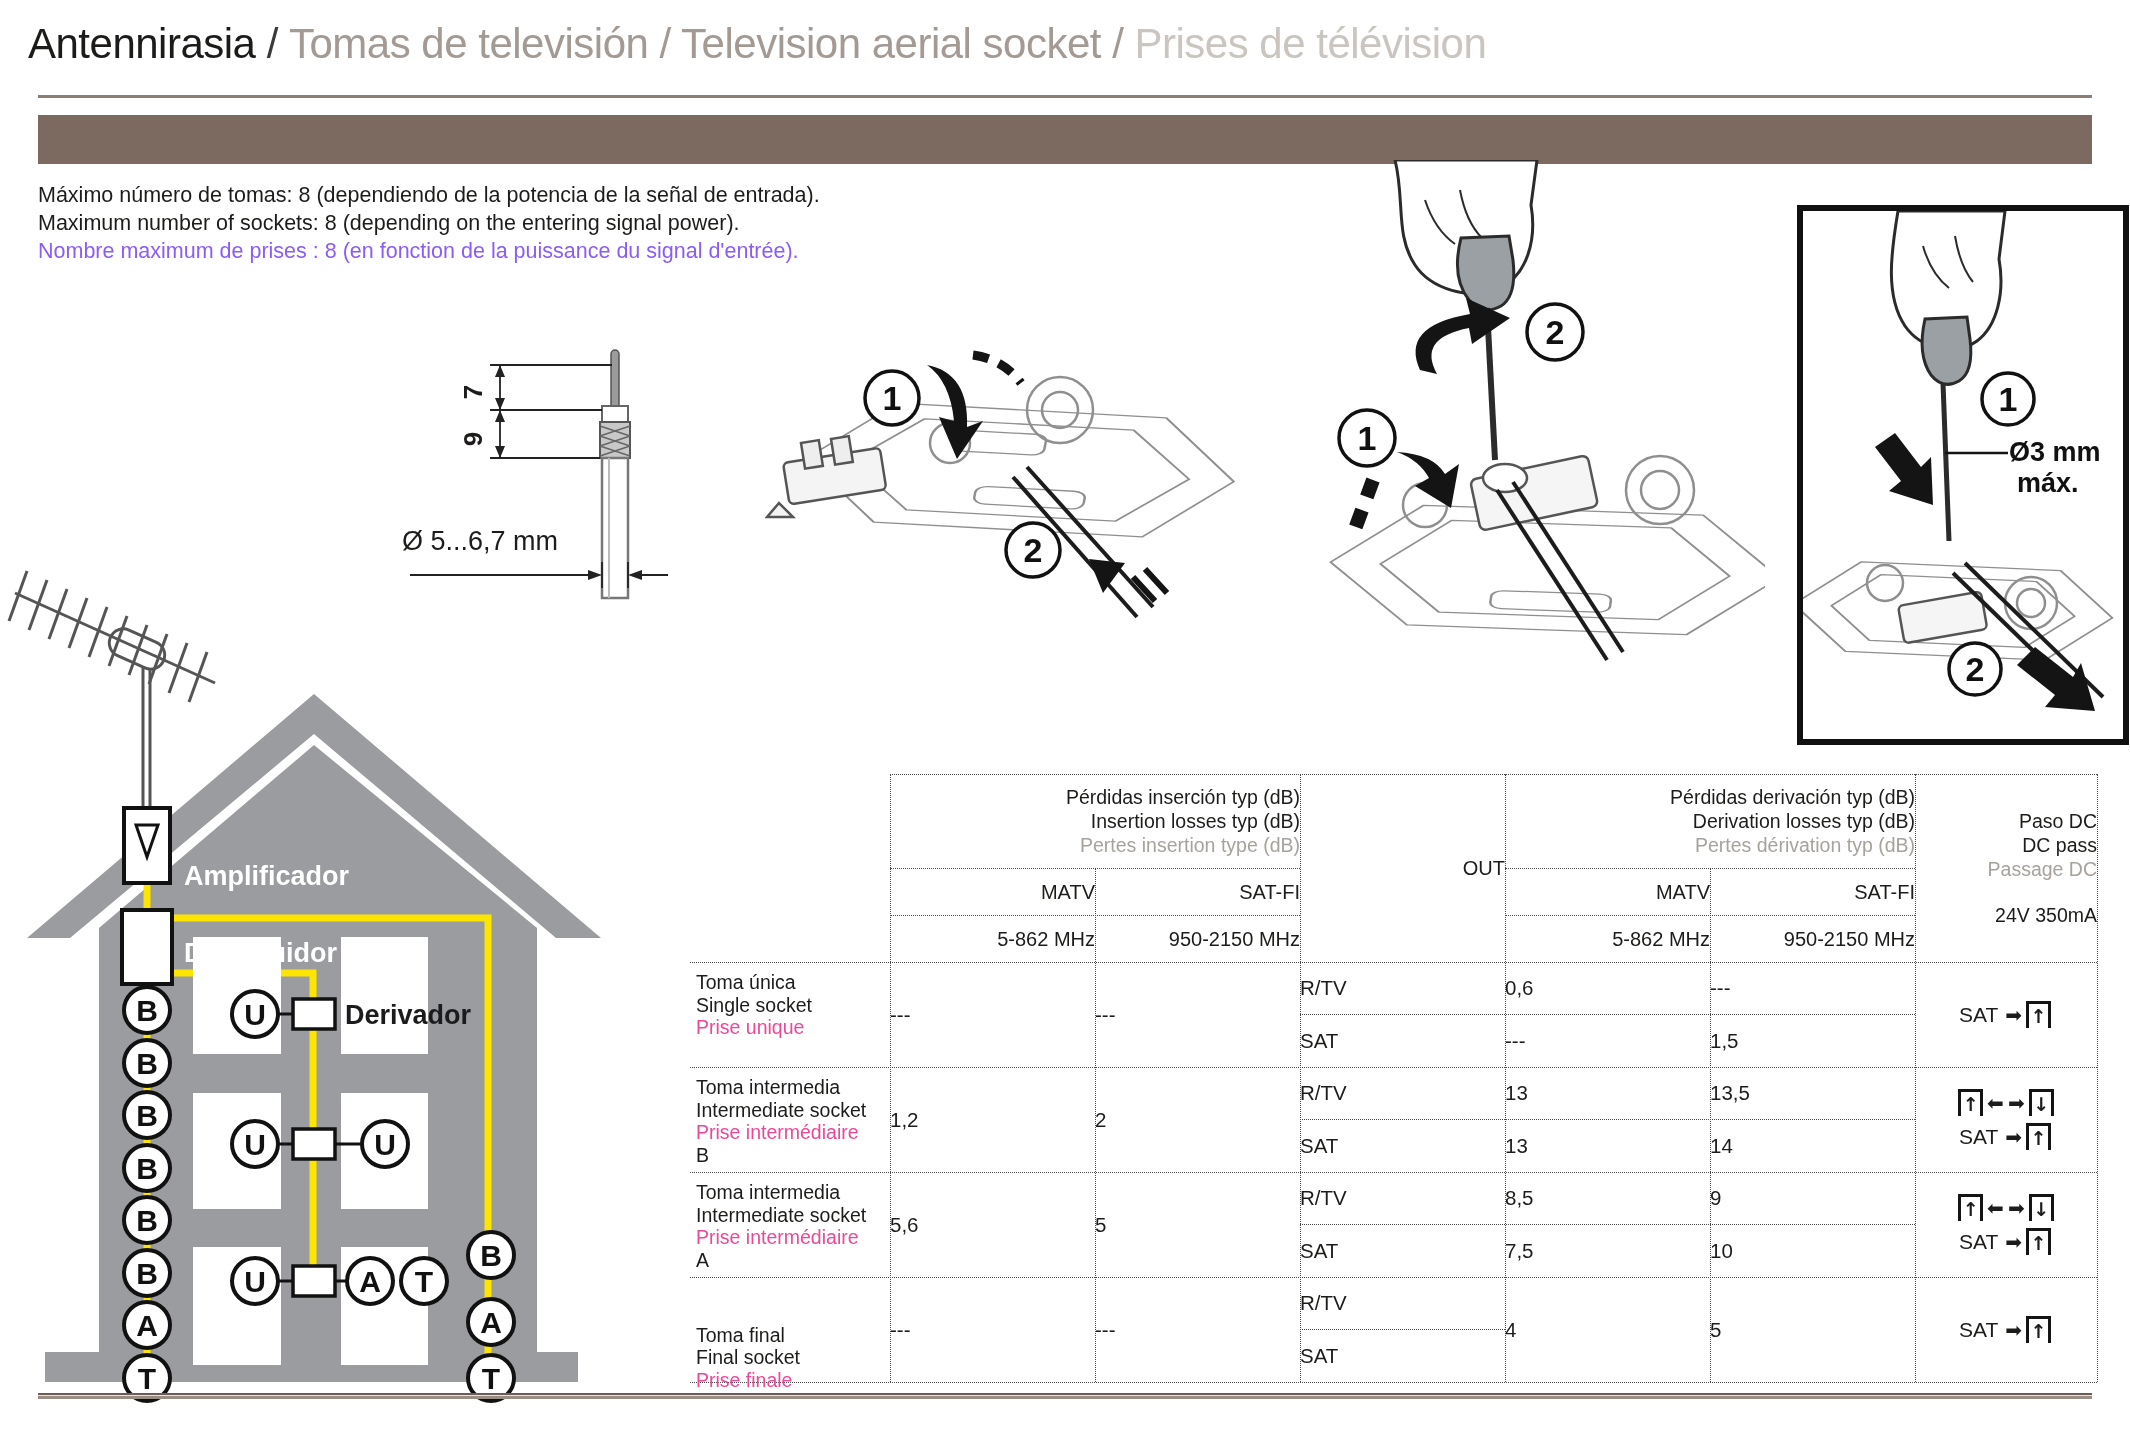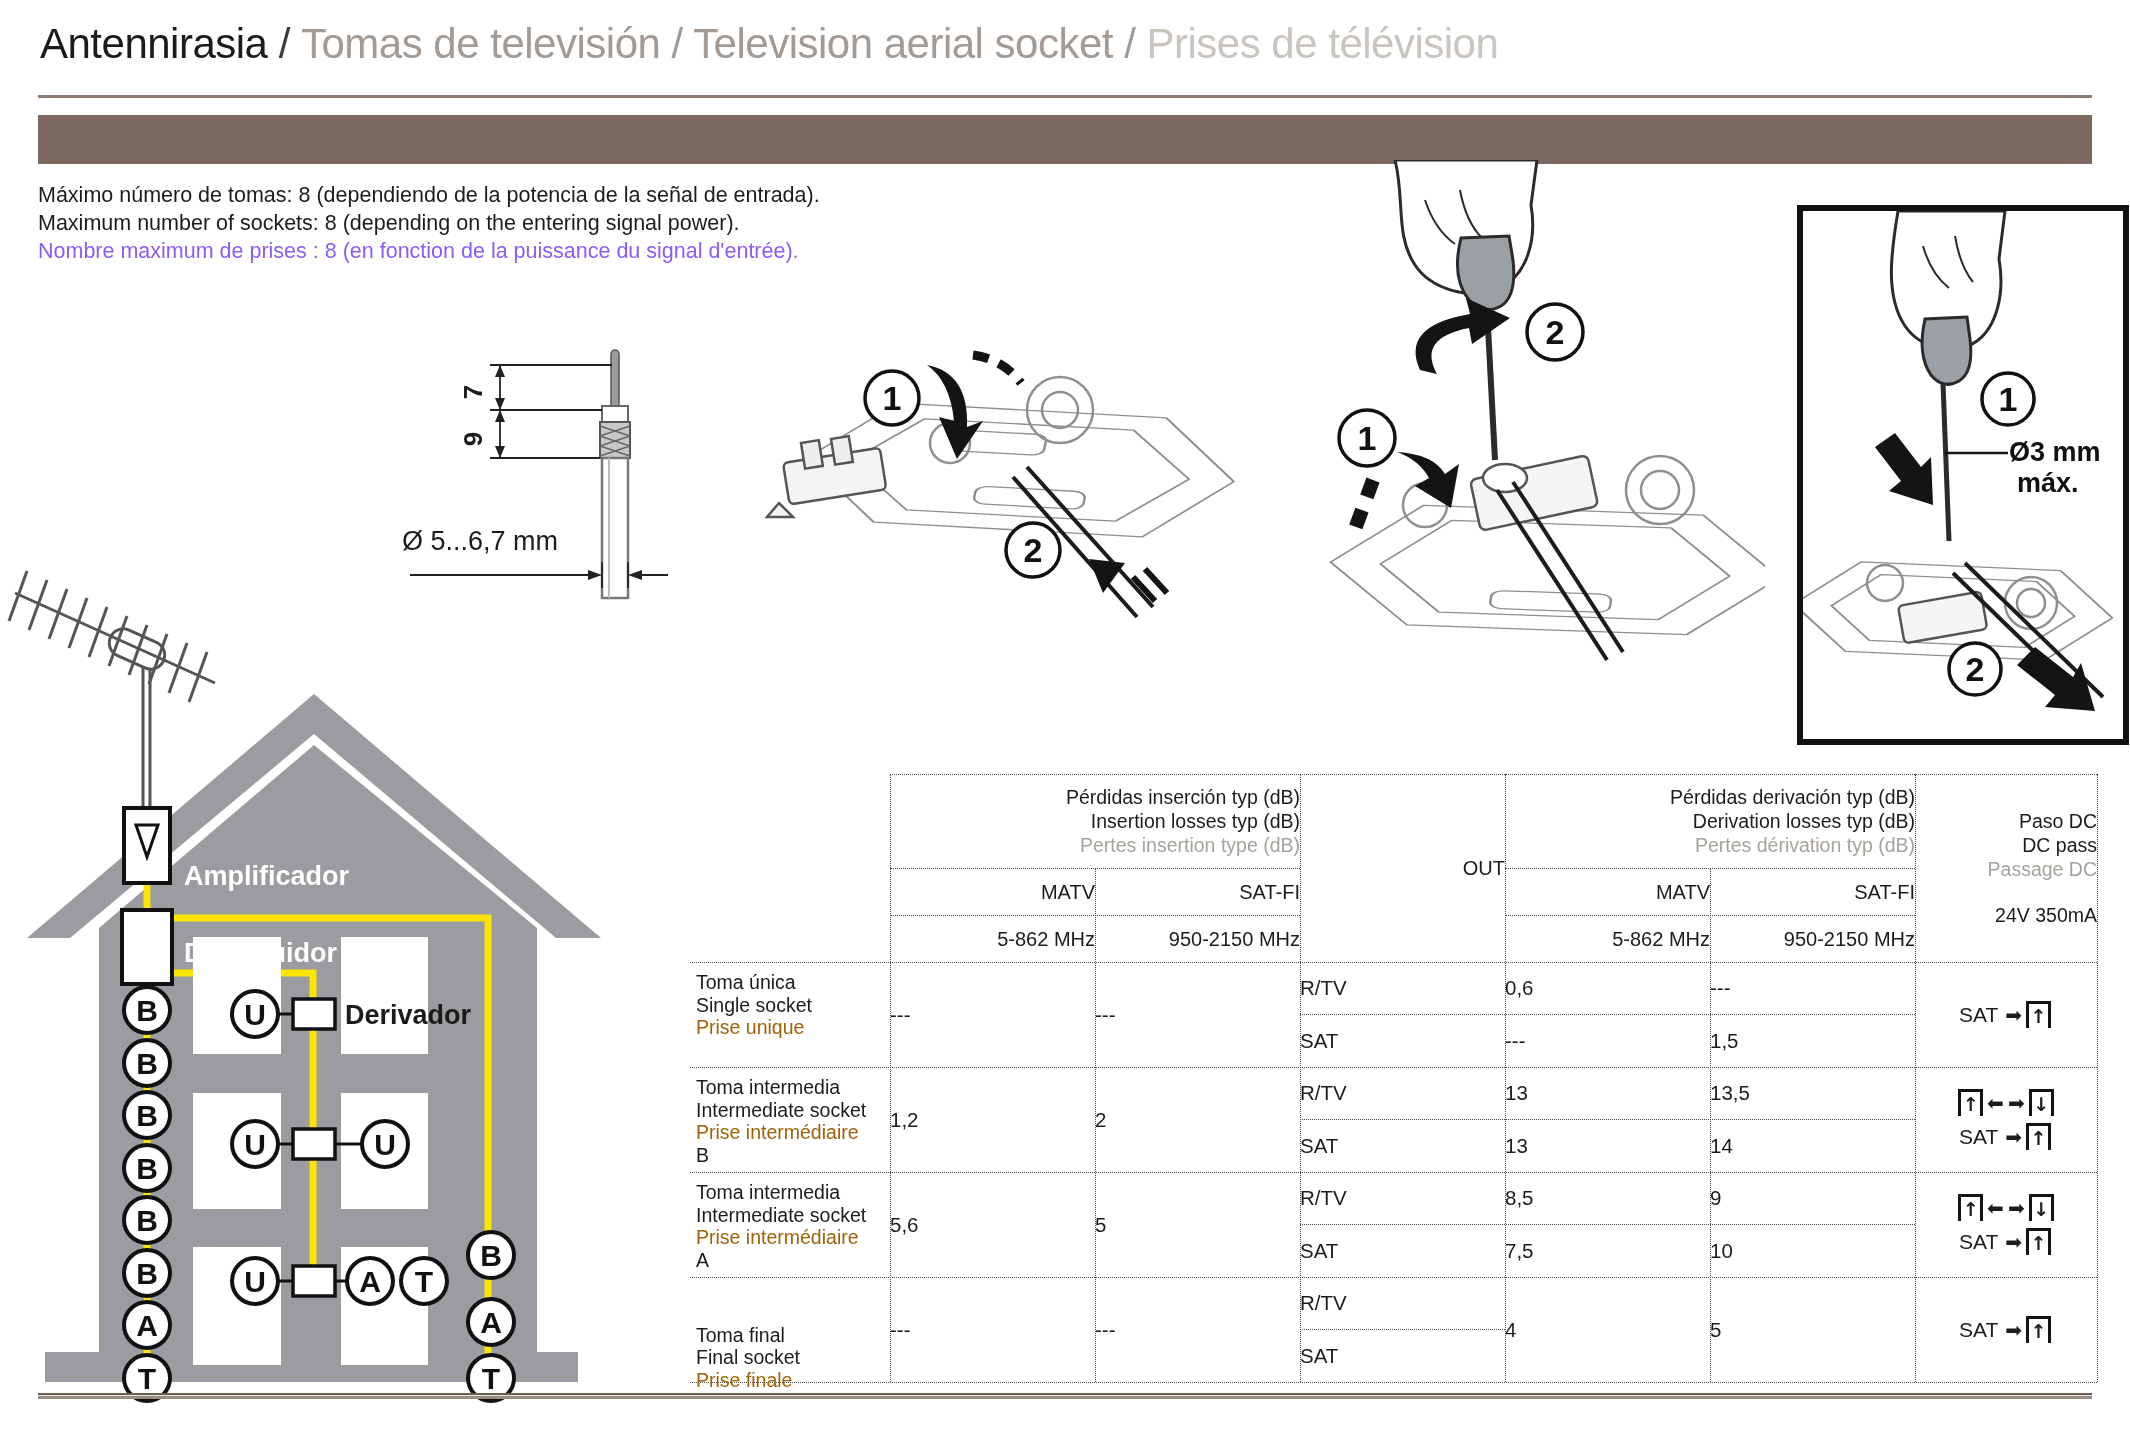--- a/index.html
+++ b/index.html
@@ -1,21 +1,21 @@
 <!DOCTYPE html>
 <html><head>
 <meta charset="utf-8">
 <style>
   html,body{margin:0;padding:0;background:#e8e8e8;}
   #page{position:relative;width:2130px;height:1438px;background:#ffffff;
         font-family:"Liberation Sans", sans-serif;color:#1d1c1a;overflow:hidden;}
   .abs{position:absolute;}
 
   
-  .title{left:40px;top:20px;font-size:42px;letter-spacing:-0.5px;white-space:nowrap;}
+  .title{left:28px;top:20px;font-size:42px;letter-spacing:-0.5px;white-space:nowrap;}
   .t-black{color:#1c1b19;}
   .t-sep1{color:#3c3a38;font-weight:300;}
   .t-mid{color:#a39a94;}
   .t-light{color:#cbc5c0;}
   .rule1{left:38px;top:95px;width:2054px;height:3px;background:#8c7d75;}
   .topbar{left:38px;top:115px;width:2054px;height:49px;background:#7c6a61;}
 
   
   .intro{left:38px;top:181px;font-size:21.5px;line-height:28px;}
   .intro .fr{color:#8b5cf6;}
@@ -29,21 +29,21 @@
   .sketch-dk{stroke:#555;fill:none;stroke-width:2.5;}
 
   
   .tbl{left:690px;top:774px;width:1408px;height:608px;font-size:20px;}
   .vl{position:absolute;width:0;border-left:1px dotted #4a4a4a;}
   .hl{position:absolute;height:0;border-top:1px dotted #4a4a4a;}
   .cell{position:absolute;display:flex;flex-direction:column;align-items:flex-end;justify-content:center;text-align:center;line-height:24px;}
   .cell .fr,.grayline{color:#a8a29d;}
   .rowlabel{position:absolute;display:flex;flex-direction:column;justify-content:flex-start;
             padding:9px 0 0 6px;font-size:19.5px;line-height:22.5px;text-align:left;}
-  .rowlabel .fr{color:#a16207;}
+  .rowlabel .fr{color:#ec4899;}
   .val{position:absolute;display:flex;align-items:center;justify-content:flex-start;font-size:20.5px;}
   .dccell{position:absolute;display:flex;flex-direction:column;align-items:center;justify-content:center;gap:7px;}
   .dcline{display:flex;align-items:center;white-space:nowrap;}
   .dcsat{font-size:21px;margin-right:5px;}
   .dcarrow{font-family:"DejaVu Sans", sans-serif;font-size:20px;margin:0 2px;}
   .flip{display:inline-block;transform:scaleX(-1);}
   .dcbox{display:inline-block;width:19px;height:24px;border:3px solid #141414;border-bottom:none;
          text-align:center;font-size:19px;font-weight:bold;line-height:24px;margin:0 2px;
          font-family:"DejaVu Sans", sans-serif;}
 

